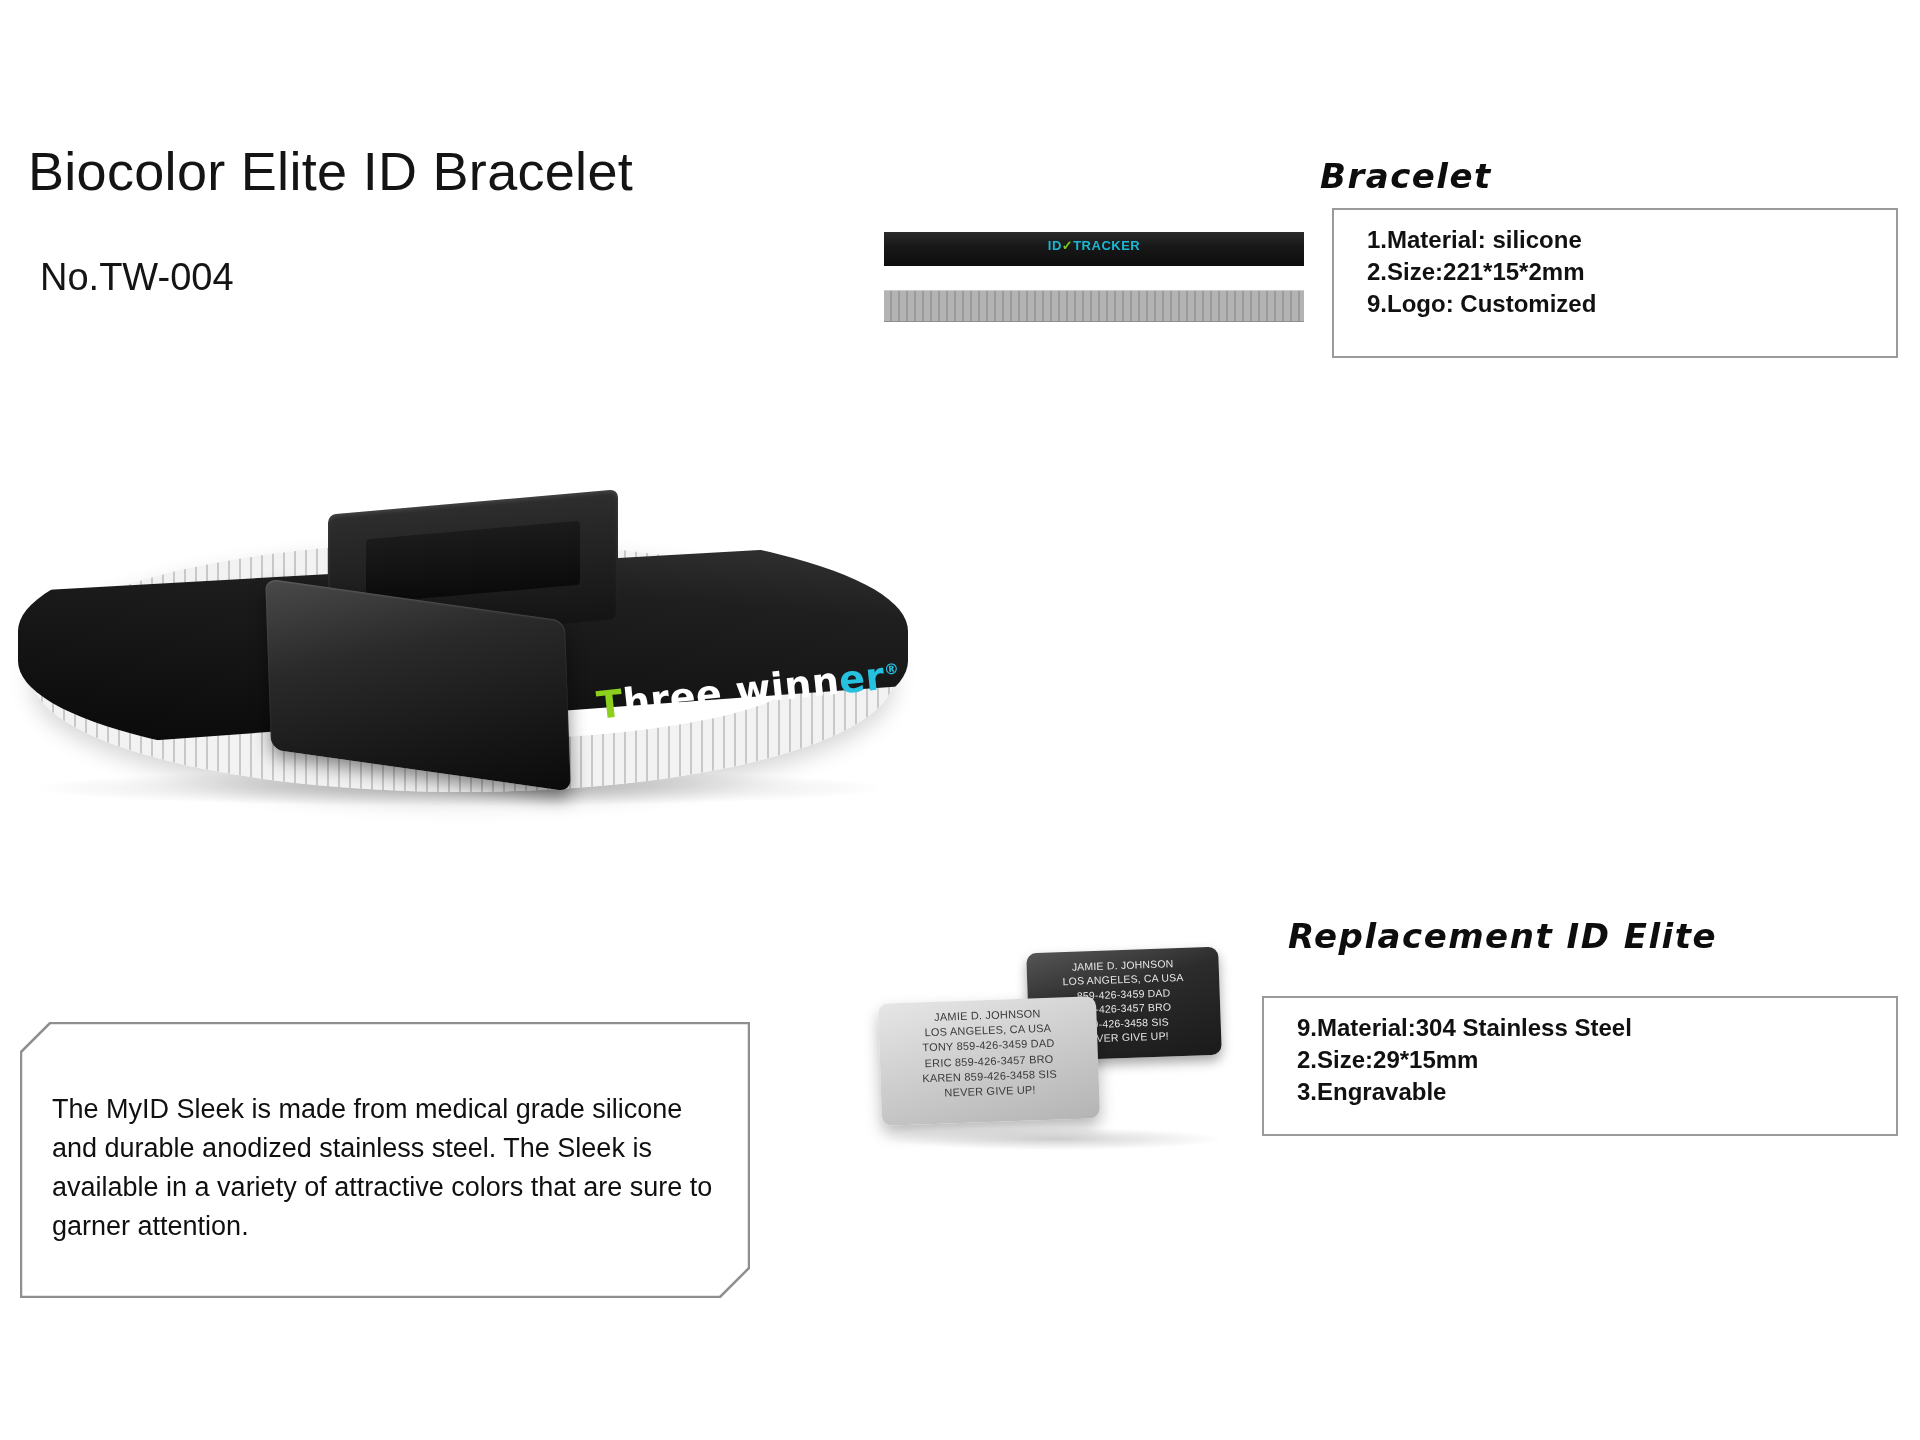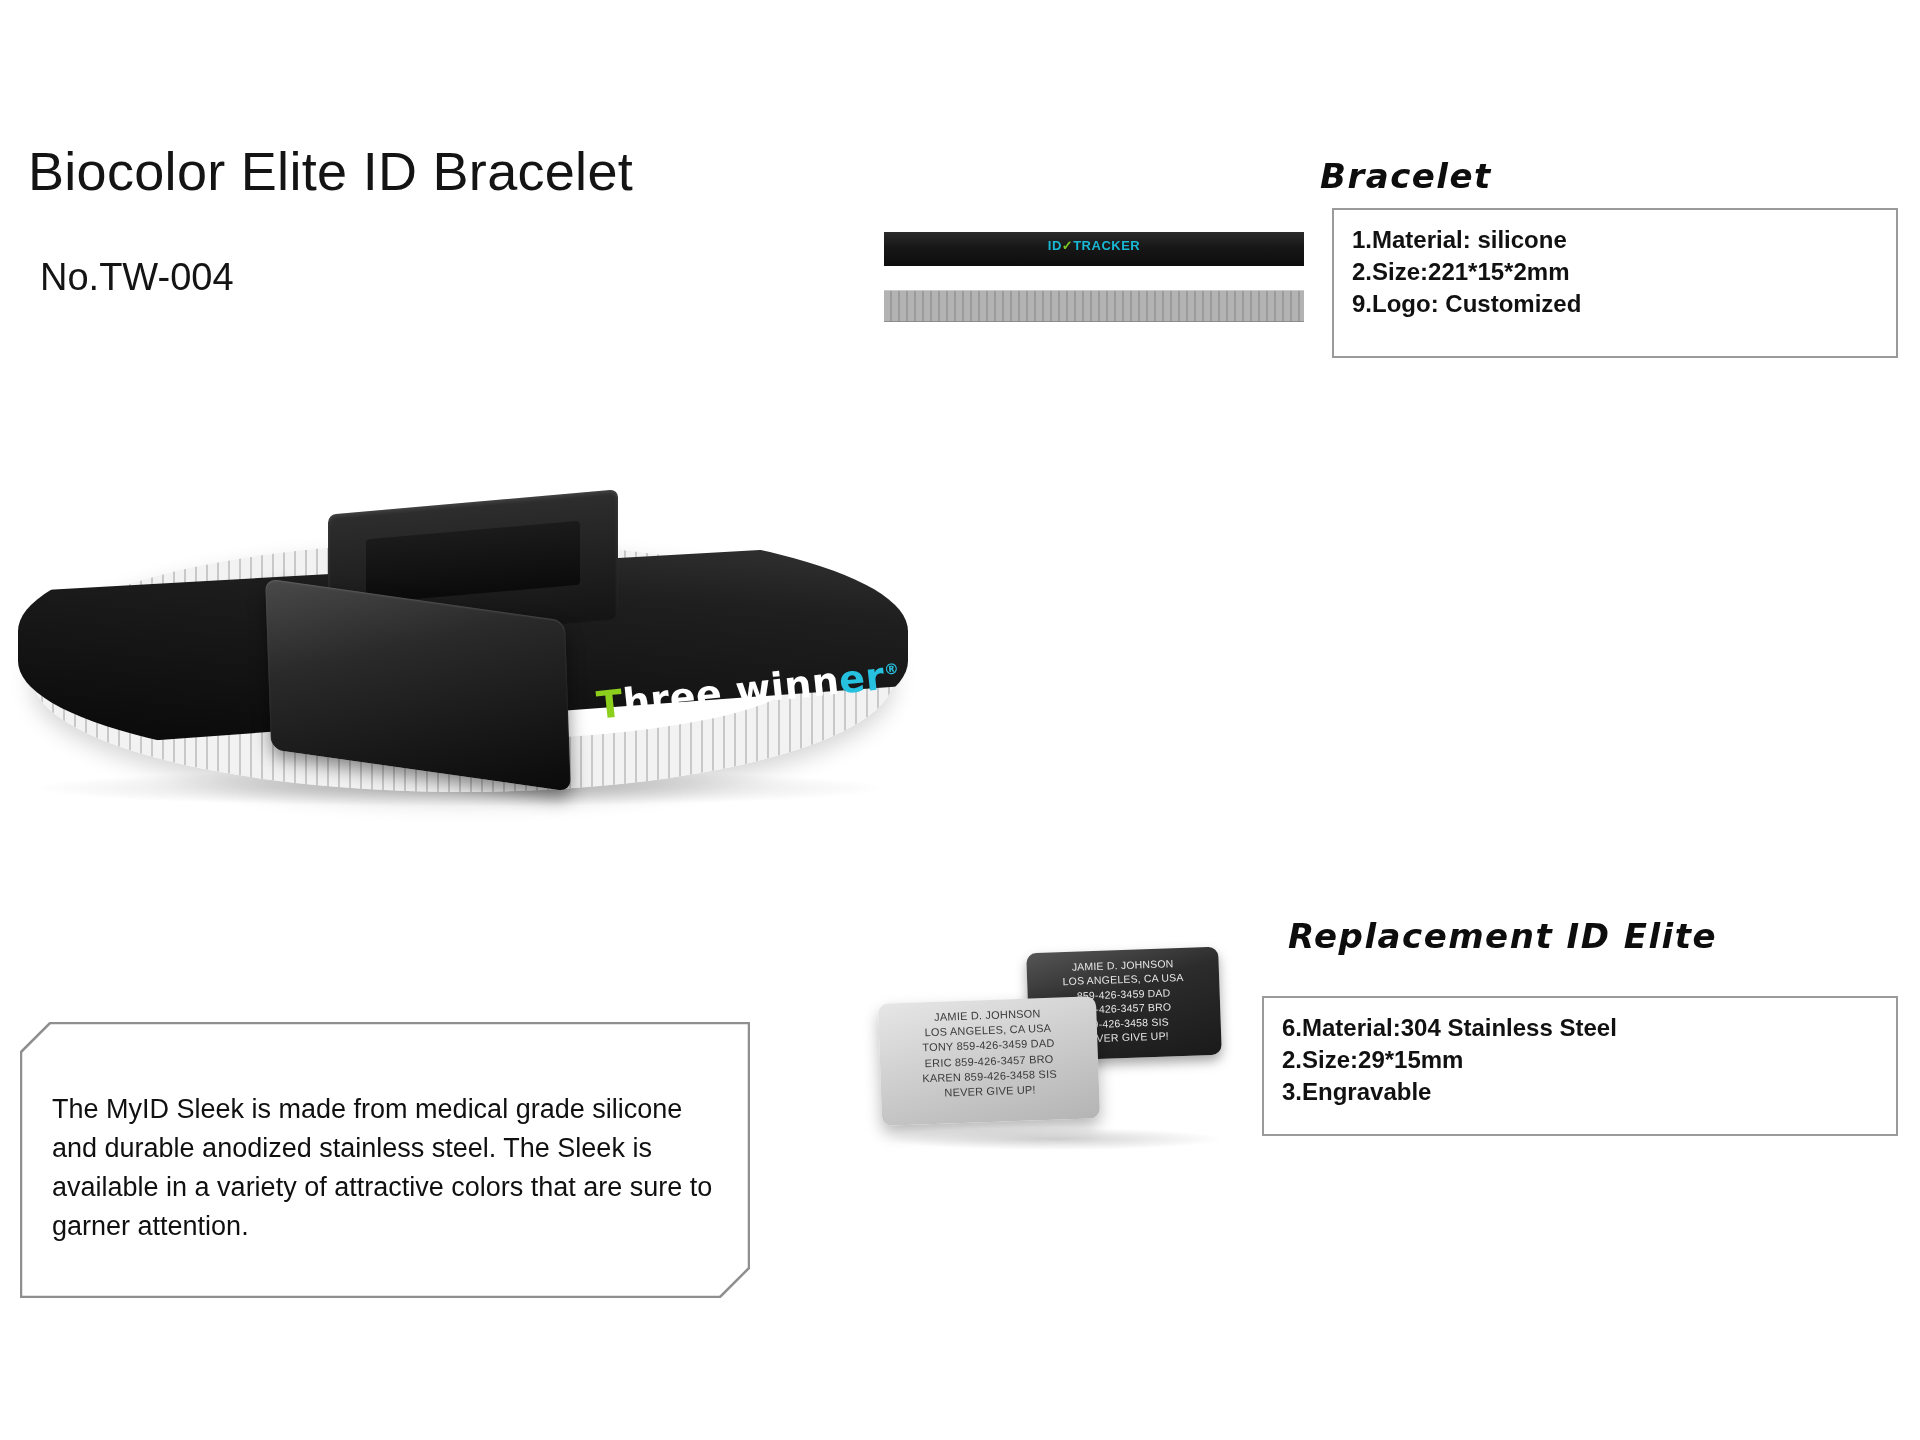--- a/index.html
+++ b/index.html
@@ -50,21 +50,21 @@
   }
   #heading-bracelet { left: 1320px; top: 140px; margin-top: 16px; }
   #heading-replacement { left: 1288px; top: 888px; margin-top: 28px; }
 
   
   .spec-box {
     position: absolute;
     border: 2px solid #9a9a9a;
     background: #ffffff;
     box-sizing: border-box;
-    padding: 14px 18px 16px 18px;
+    padding: 14px 18px 16px 33px;
   }
   .spec-line {
     font-size: 24px;
     font-weight: 700;
     line-height: 1.33;
     color: #111111;
     white-space: nowrap;
   }
   #spec-box-bracelet {
     left: 1332px; top: 208px; width: 566px; height: 150px;
@@ -307,21 +307,21 @@
   </div>
   <div id="bracelet-clasp"></div>
   <div id="bracelet-clasp-detail"></div>
   <div id="bracelet-plate"></div>
   <div id="bracelet-logo"><span class="t">T</span><span class="rest">hre</span><span class="rest">e winn</span><span class="e">er</span><span class="reg">®</span></div>
 </div>
 
 <div id="heading-replacement" class="section-heading">Replacement ID Elite</div>
 
 <div id="spec-box-replacement" class="spec-box">
-  <div class="spec-line">6.Material:304 Stainless Steel</div>
+  <div class="spec-line">9.Material:304 Stainless Steel</div>
   <div class="spec-line">2.Size:29*15mm</div>
   <div class="spec-line">3.Engravable</div>
 </div>
 
 <div id="tags-shadow"></div>
 <div id="tags-photo">
   <div class="tag" id="tag-dark">
     <div class="tag-lines">
       <div>JAMIE D. JOHNSON</div>
       <div>LOS ANGELES, CA USA</div>

